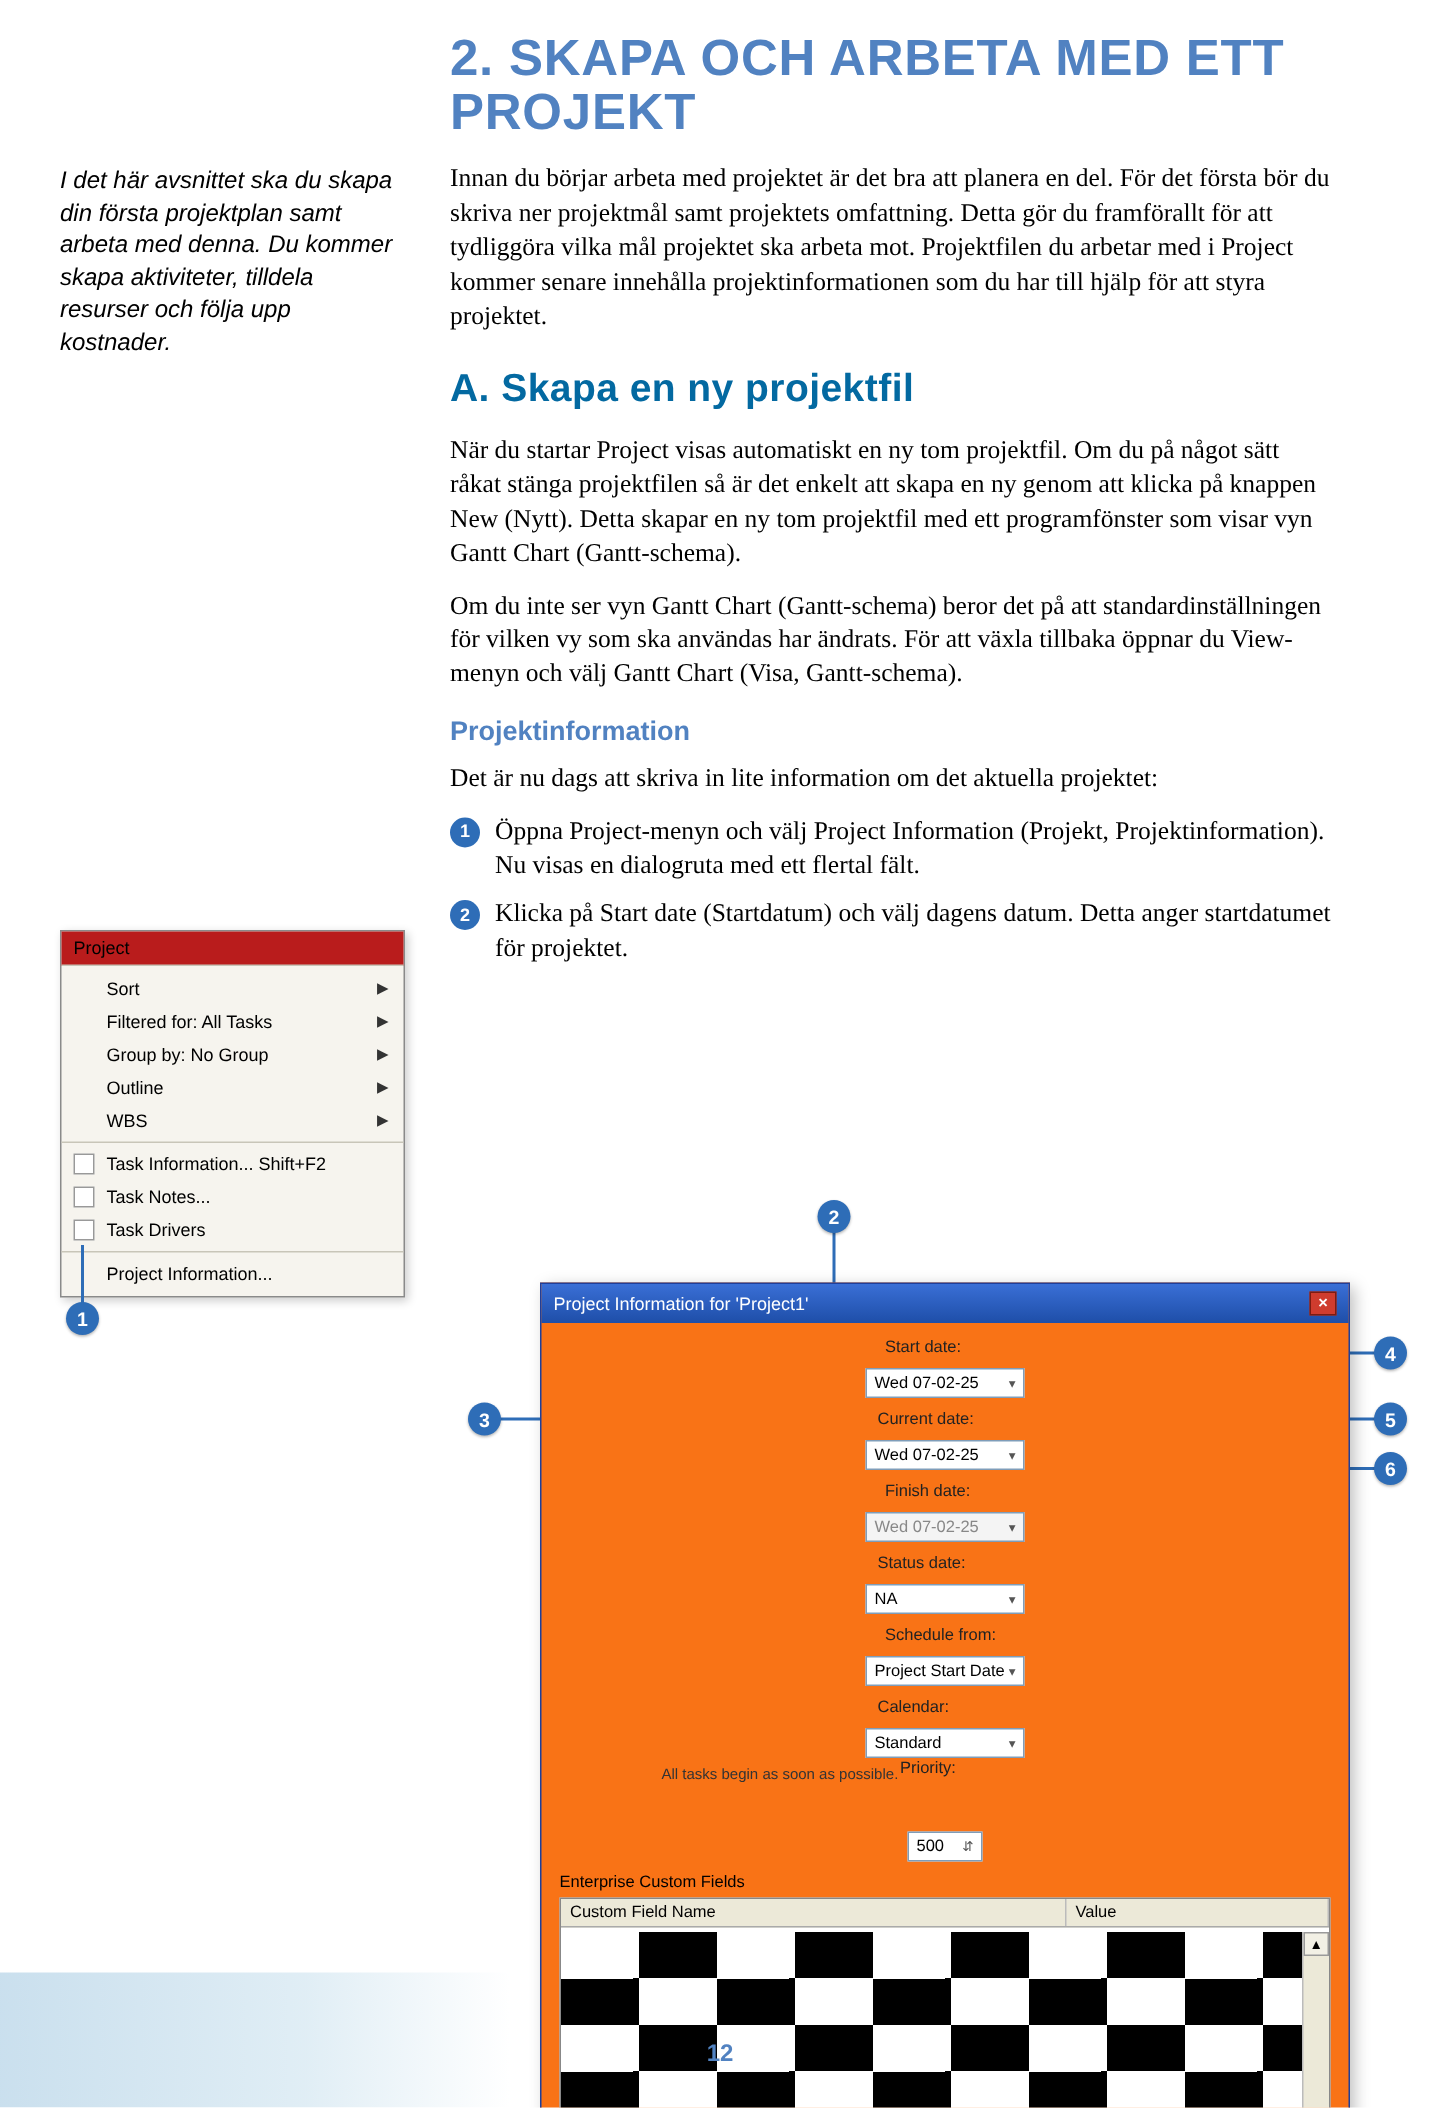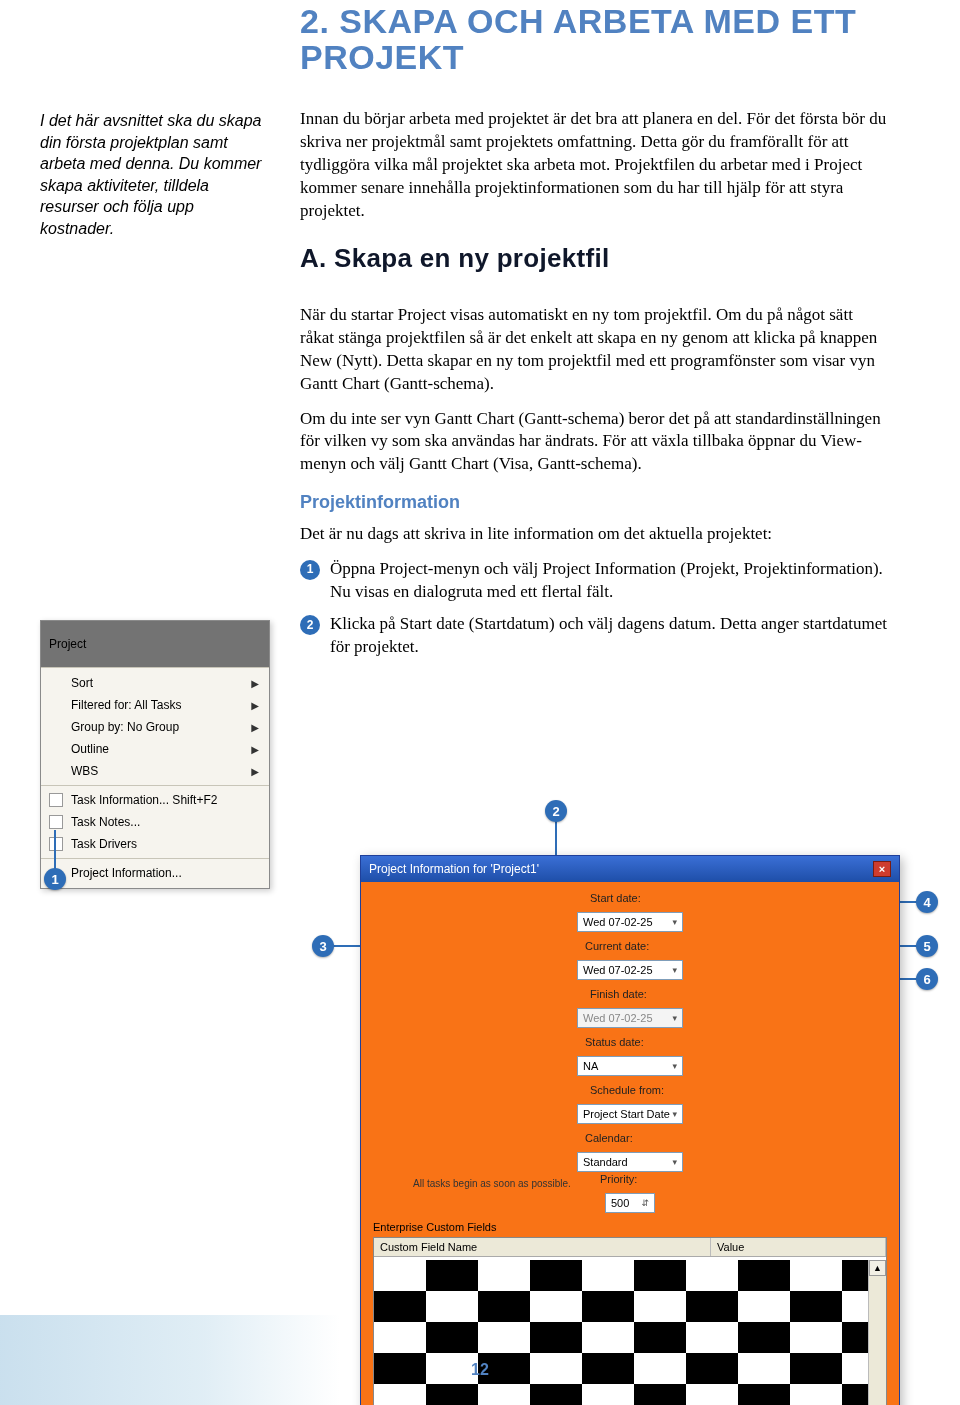--- a/index.html
+++ b/index.html
@@ -26,21 +26,21 @@
     font-family: "Helvetica Neue", Arial, sans-serif;
     font-style: italic;
     font-size: 16px;
     line-height: 1.35;
     color: #000;
   }
   
   .main-heading {
     position: absolute;
     left: 300px;
-    top: 4px;
+    top: 22px;
     width: 590px;
     font-family: Impact, "Arial Black", sans-serif;
     font-weight: 900;
     font-size: 34px;
     line-height: 1.05;
     color: #5182c1;
     letter-spacing: 0.5px;
   }
   
   .body-col {
@@ -49,22 +49,22 @@
     top: 108px;
     width: 590px;
     font-size: 17px;
     line-height: 1.35;
   }
   .body-col p { margin-bottom: 12px; }
   .section-h2 {
     font-family: Impact, "Arial Black", sans-serif;
     font-weight: 900;
     font-size: 26px;
-    color: #0f172a;
-    margin: 18px 0 28px 0;
+    color: #0369a1;
+    margin: 18px 0 13px 0;
     letter-spacing: 0.3px;
   }
   .sub-h3 {
     font-family: "Helvetica Neue", Arial, sans-serif;
     font-weight: bold;
     font-size: 18px;
     color: #5182c1;
     margin: 14px 0 8px 0;
   }
   .num-step {
@@ -94,23 +94,23 @@
     left: 40px;
     top: 620px;
     width: 230px;
     border: 1px solid #8a8a8a;
     background: #f6f4ee;
     font-family: Tahoma, Arial, sans-serif;
     font-size: 12px;
     box-shadow: 2px 2px 6px rgba(0,0,0,0.2);
   }
   .menu-title {
-    background: #737373;
+    background: #b91c1c;
     border-bottom: 1px solid #c8c5b8;
-    padding: 16px 8px;
+    padding: 4px 8px;
     font-size: 12px;
   }
   .menu-list { padding: 4px 0; }
   .menu-item {
     display: flex;
     align-items: center;
     justify-content: space-between;
     padding: 4px 10px 4px 30px;
     position: relative;
     white-space: nowrap;
@@ -194,22 +194,22 @@
     border: 1px solid #7f9db9;
     height: 20px;
     padding: 2px 5px;
     font-size: 11px;
     display: inline-flex;
     align-items: center;
     justify-content: space-between;
   }
   .dfield .caret { font-size: 9px; color: #555; }
   .half { width: 106px; text-align: center; }
-  .qtr  { width: 50px; }
-  .note { font-size: 10px; color: #333; margin: -2px 0 8px 40px; }
+  .qtr  { width: 50px; margin-top: 28px; }
+  .note { font-size: 10px; color: #333; margin: -2px 0 8px 68px; }
   .sect-label { font-size: 11px; margin: 4px 0; }
   .grid-table {
     border: 1px solid #888;
     background: #fff;
     height: 190px;
     position: relative;
     overflow: hidden;
   }
   .grid-header {
     display: flex;

